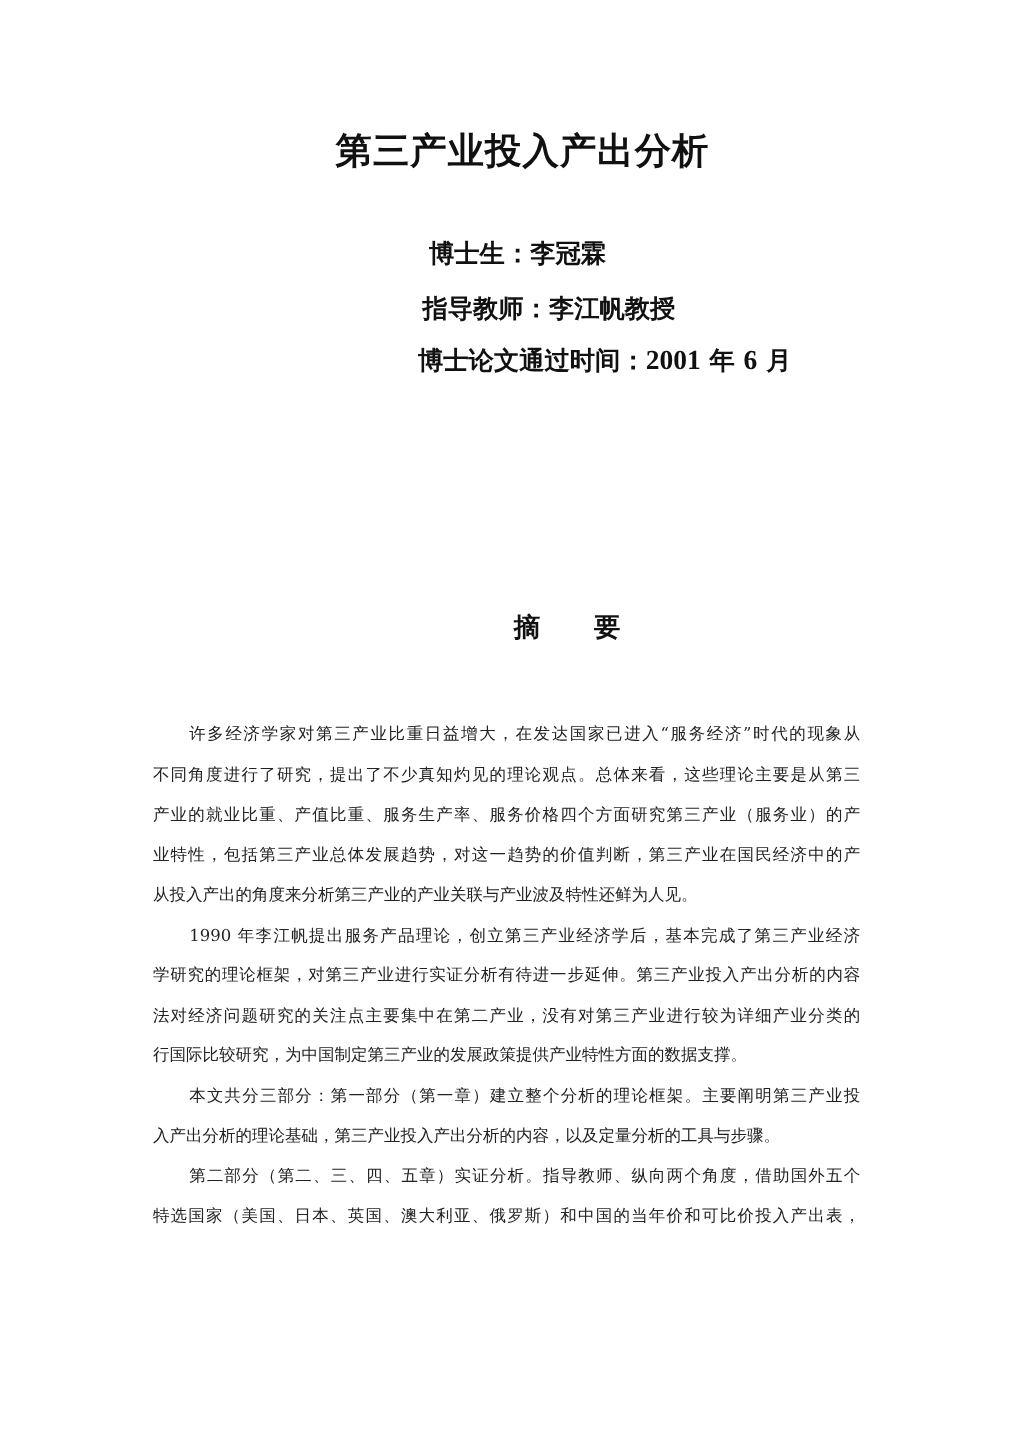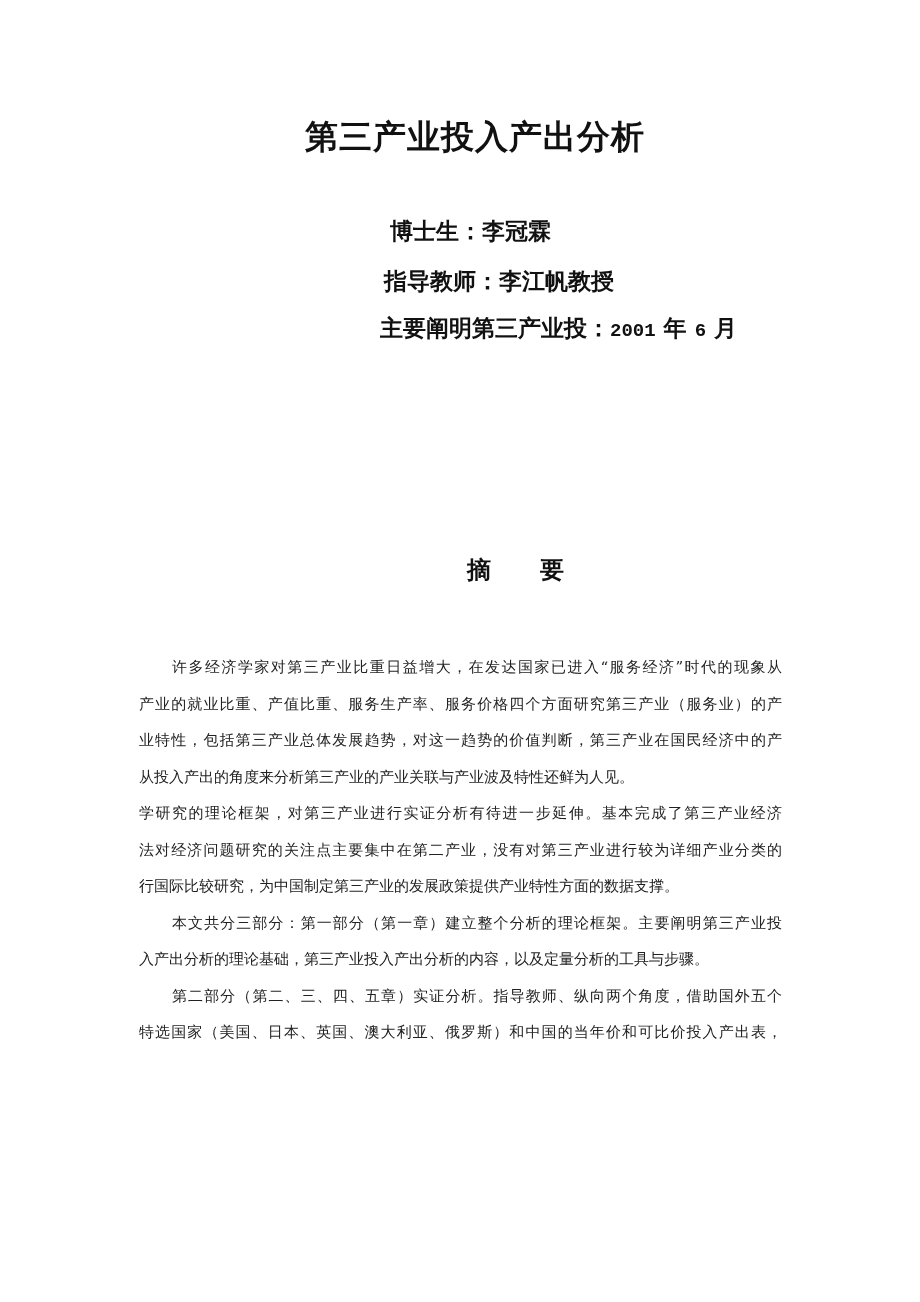--- a/index.html
+++ b/index.html
@@ -10,21 +10,21 @@
   .page { position: absolute; inset: 0; }
   .title {
     position: absolute; left: 0; width: 950px; top: 115px; text-align: center;
     font-family: "DejaVu Sans", sans-serif; font-weight: bold; font-size: 33px;
     letter-spacing: 1px; line-height: 44px; color: #111;
   }
   .meta {
     position: absolute; font-family: "DejaVu Sans", sans-serif; font-weight: bold;
     font-size: 23px; line-height: 30px; color: #111; white-space: nowrap;
   }
-  .meta .num { font-family: Liberation Mono, monospace; font-weight: bold; font-size: 19px; }
+  .meta .num { font-family: Liberation Serif, serif; font-weight: bold; font-size: 25px; }
   .meta1 { left: 390px; top: 216px; }
   .meta2 { left: 384px; top: 266px; }
   .meta3 { left: 380px; top: 313px; }
   .abstract-title {
     position: absolute; top: 554px; left: 426px; font-family: "DejaVu Sans", sans-serif;
     font-weight: bold; font-size: 24px; line-height: 32px; color: #111; white-space: pre;
     letter-spacing: 0;
     margin-left: 41px;
   }
   .abstract-title span { display: inline-block; width: 24px; }
@@ -44,31 +44,33 @@
 
   <div class="title">第三产业投入产出分析</div>
 
   <div class="meta meta1">
     <span>博士生：</span><span>李冠霖</span>
   </div>
   <div class="meta meta2">
     <span>指导教师：</span><span>李江帆教授</span>
   </div>
   <div class="meta meta3">
-    <span>主要阐明第三产业投：</span><span class="num">2001</span><span style="white-space:pre"> 年 </span><span class="num">6</span><span style="white-space:pre"> 月</span>
+    <span>博士论文通过时间：</span><span class="num">2001</span><span style="white-space:pre"> 年 </span><span class="num">6</span><span style="white-space:pre"> 月</span>
   </div>
 
   <div class="abstract-title"><span>摘</span><span class="gap"></span><span>要</span></div>
 
   <div class="body">
     <span class="line indent">许多经济学家对第三产业比重日益增大，在发达国家已进入“服务经济”时代的现象从</span>
+    <span class="line">不同角度进行了研究，提出了不少真知灼见的理论观点。总体来看，这些理论主要是从第三</span>
     <span class="line">产业的就业比重、产值比重、服务生产率、服务价格四个方面研究第三产业（服务业）的产</span>
     <span class="line">业特性，包括第三产业总体发展趋势，对这一趋势的价值判断，第三产业在国民经济中的产</span>
     <span class="line last">从投入产出的角度来分析第三产业的产业关联与产业波及特性还鲜为人见。</span>
-    <span class="line">学研究的理论框架，对第三产业进行实证分析有待进一步延伸。基本完成了第三产业经济</span>
+    <span class="line indent">1990 年李江帆提出服务产品理论，创立第三产业经济学后，基本完成了第三产业经济</span>
+    <span class="line">学研究的理论框架，对第三产业进行实证分析有待进一步延伸。第三产业投入产出分析的内容</span>
     <span class="line">法对经济问题研究的关注点主要集中在第二产业，没有对第三产业进行较为详细产业分类的</span>
     <span class="line last">行国际比较研究，为中国制定第三产业的发展政策提供产业特性方面的数据支撑。</span>
     <span class="line indent">本文共分三部分：第一部分（第一章）建立整个分析的理论框架。主要阐明第三产业投</span>
     <span class="line last">入产出分析的理论基础，第三产业投入产出分析的内容，以及定量分析的工具与步骤。</span>
     <span class="line indent">第二部分（第二、三、四、五章）实证分析。指导教师、纵向两个角度，借助国外五个</span>
     <span class="line">特选国家（美国、日本、英国、澳大利亚、俄罗斯）和中国的当年价和可比价投入产出表，</span>
   </div>
 
 </div>
 

